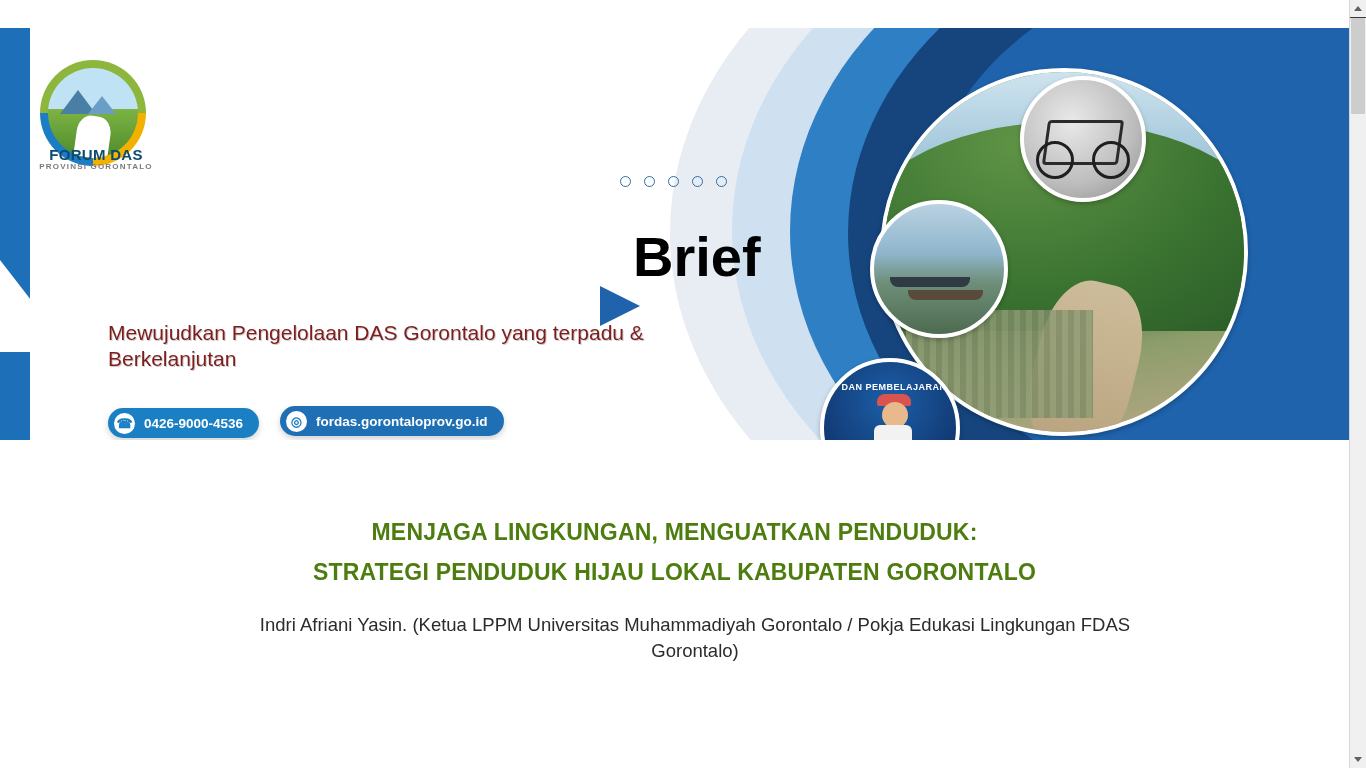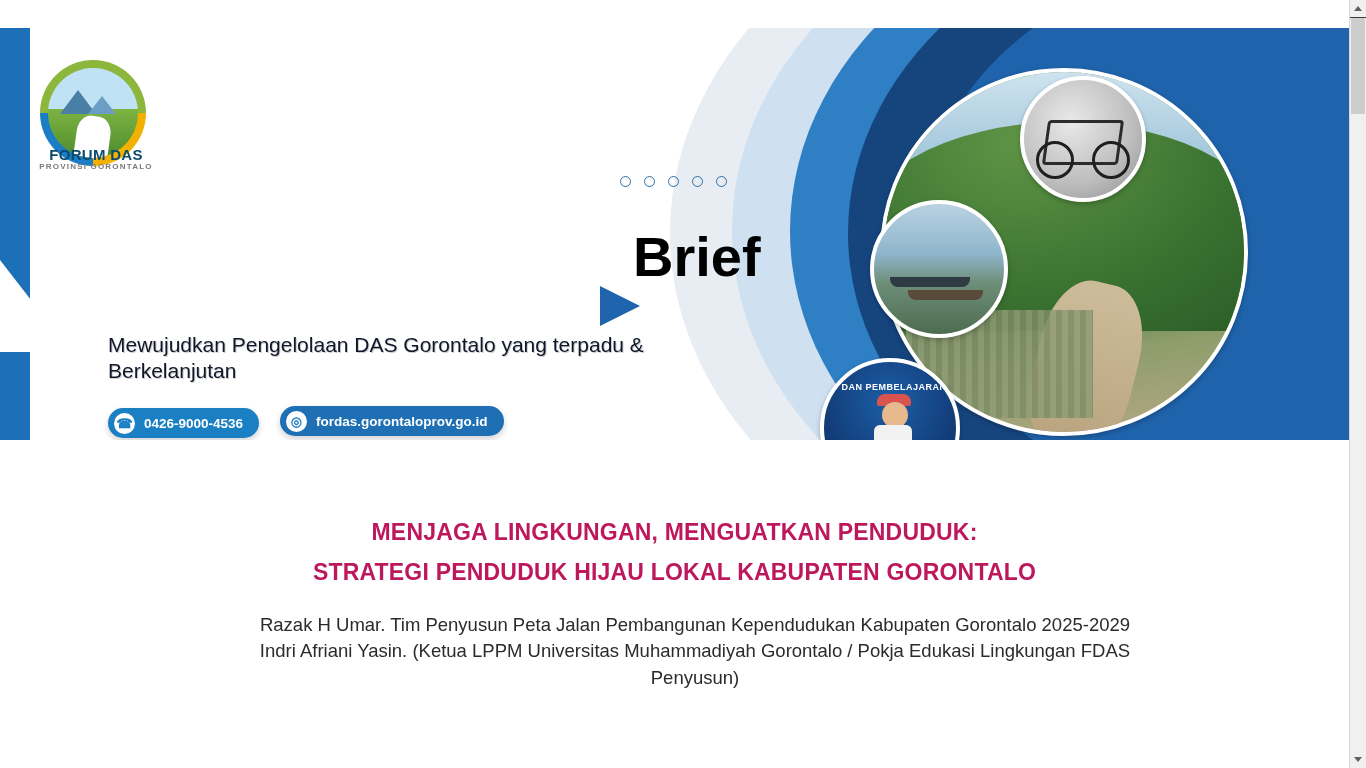--- a/index.html
+++ b/index.html
@@ -288,24 +288,24 @@
     position: absolute;
     left: 600px; top: 258px;
     width: 0; height: 0;
     border-top: 20px solid transparent;
     border-bottom: 20px solid transparent;
     border-left: 40px solid #1f63ac;
   }
 
   .tagline {
     position: absolute;
-    left: 108px; top: 304px;
+    left: 108px; top: 292px;
     width: 660px;
     font-size: 21px;
-    color: #0f172a;
+    color: #7f1d1d;
     line-height: 1.22;
     text-shadow: 1px 1px 0 rgba(160,160,160,.5);
   }
 
   
   .pill {
     position: absolute;
     height: 30px;
     border-radius: 16px;
     background: #1b7fc4;
@@ -332,21 +332,21 @@
   
   .title-block {
     position: absolute;
     left: 0; top: 512px;
     width: 1349px;
     text-align: center;
   }
   .title-line {
     font-size: 23px;
     font-weight: bold;
-    color: #be185d;
+    color: #4d7c0f;
     letter-spacing: .2px;
     line-height: 1.75;
   }
 
   .authors {
     position: absolute;
     left: 120px; top: 612px;
     width: 1150px;
     text-align: center;
     font-size: 18.5px;
@@ -434,23 +434,22 @@
         <span>fordas.gorontaloprov.go.id</span>
       </div>
     </div>
 
     <div class="title-block">
       <div class="title-line">MENJAGA LINGKUNGAN, MENGUATKAN PENDUDUK:</div>
       <div class="title-line">STRATEGI PENDUDUK HIJAU LOKAL KABUPATEN GORONTALO</div>
     </div>
 
     <div class="authors">
-      <div>Razak H Umar.  Tim Penyusun Peta Jalan Pembangunan Kependudukan Kabupaten Gorontalo 2025-2029</div>
       <div>Indri Afriani Yasin. (Ketua LPPM Universitas Muhammadiyah Gorontalo / Pokja Edukasi Lingkungan FDAS</div>
-      <div>Penyusun)</div>
+      <div>Gorontalo)</div>
     </div>
 
   </div>
 
   <div class="scrollbar">
     <div class="sb-track-dark"></div>
     <div class="sb-btn top">
       <div class="sb-arrow up"></div>
     </div>
     <div class="sb-thumb"></div>

